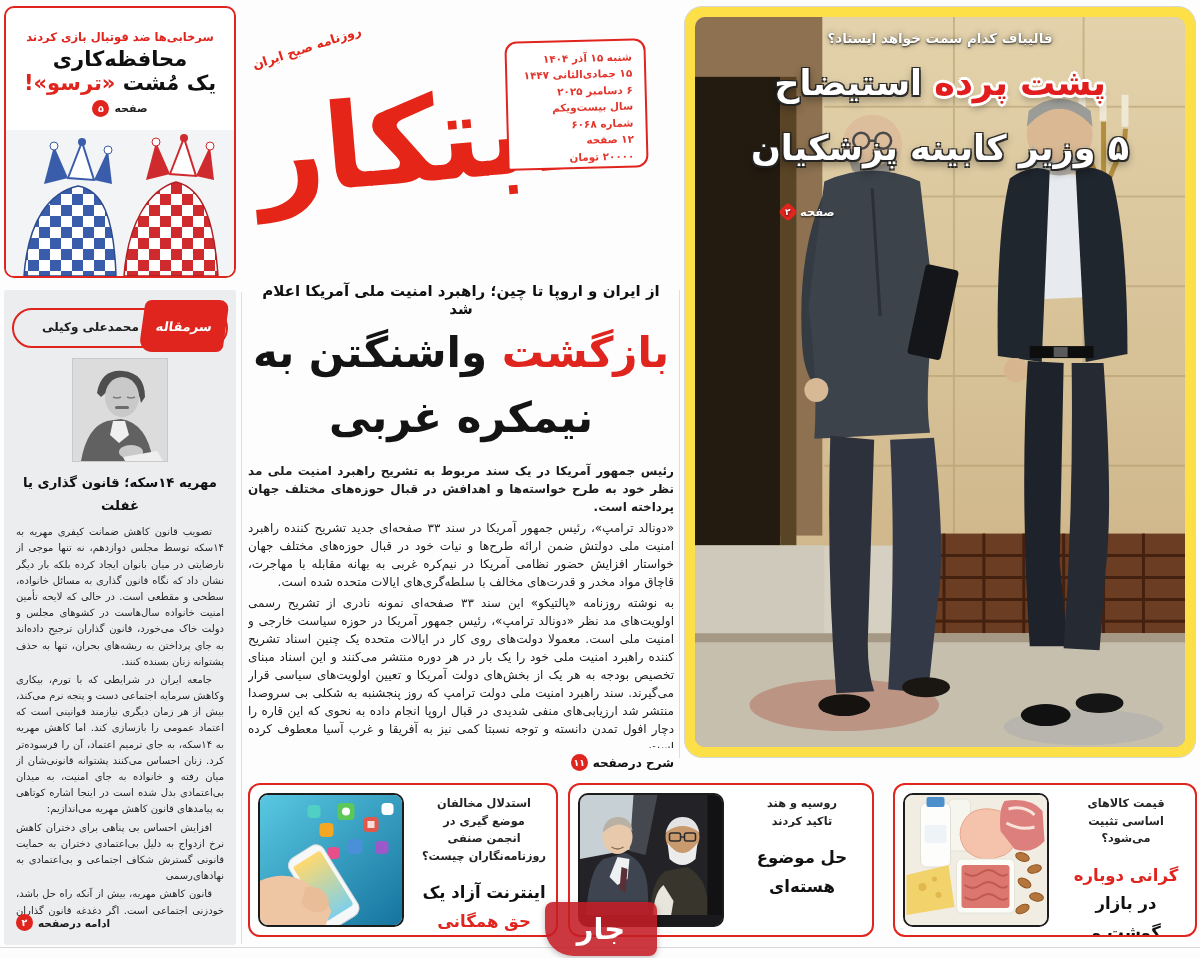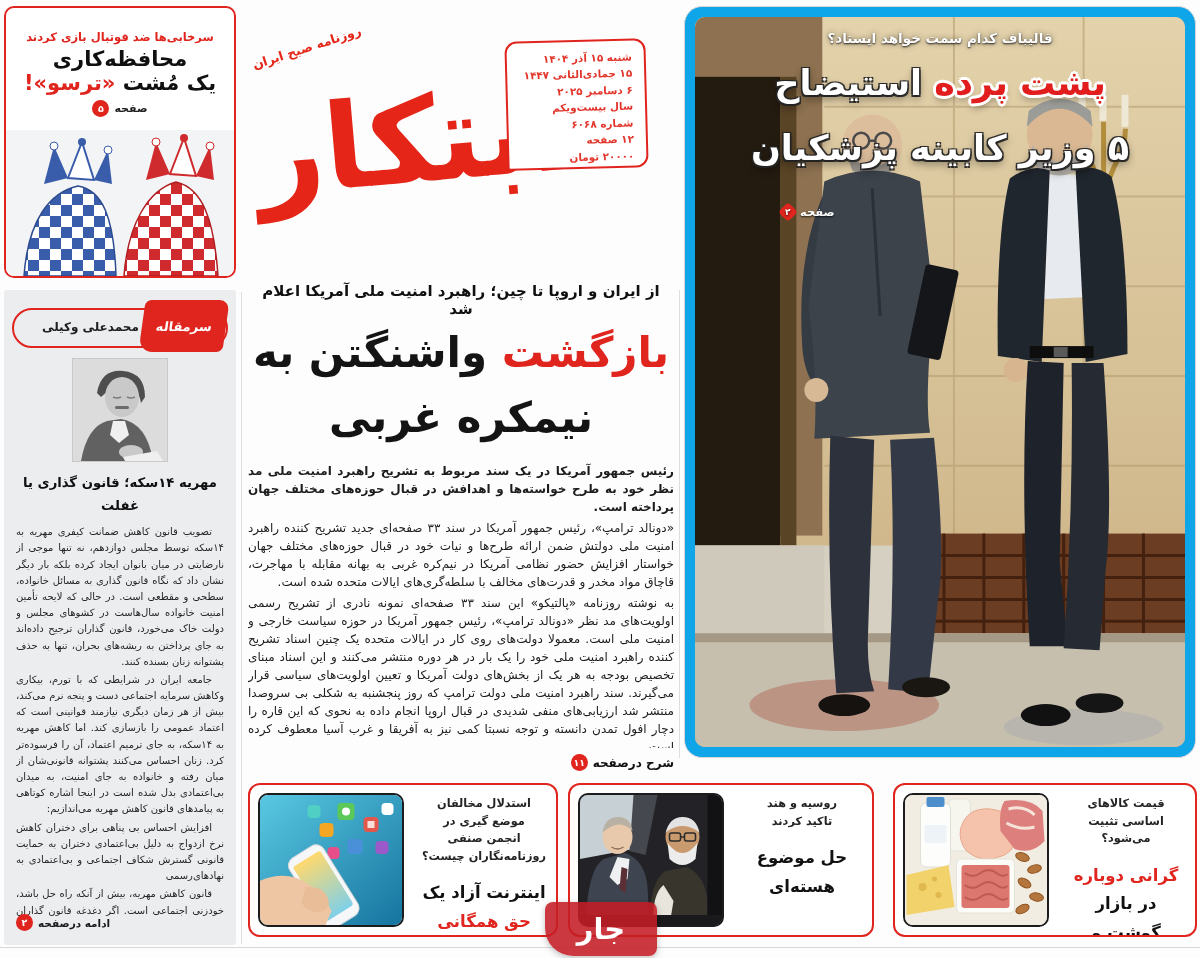--- a/index.html
+++ b/index.html
@@ -68,21 +68,21 @@
   .m-headline{text-align:center;font-size:42px;font-weight:bold;line-height:1.55;color:#141414;margin-top:2px;}
   .m-headline .red{color:var(--red);}
   .m-body{margin-top:12px;height:286px;overflow:hidden;font-size:12px;line-height:1.5;
     text-align:justify;color:#1c1c1c;}
   .m-body p{margin-bottom:3px;}
   .m-body p.lead{font-weight:bold;}
   .m-more{margin-top:6px;display:flex;align-items:center;gap:5px;font-size:12px;font-weight:bold;color:#111;}
 
   
   .photo-box{position:absolute;left:684px;top:6px;width:512px;height:752px;border:1px solid #d6d6d6;
-    border-radius:18px;background:#0ea5e9;padding:10px;}
+    border-radius:18px;background:#fde047;padding:10px;}
   .photo-inner{position:relative;width:100%;height:100%;border-radius:10px;overflow:hidden;background:#d5c098;}
   .photo-inner>svg{position:absolute;inset:0;width:100%;height:100%;}
   .lp-kicker{position:absolute;top:13px;left:0;right:0;text-align:center;color:#fff;font-size:13.5px;font-weight:bold;
     text-shadow:0 1px 2px rgba(0,0,0,.85),0 0 6px rgba(0,0,0,.45);}
   .lp-headline{position:absolute;top:34px;left:0;right:0;text-align:center;font-size:35px;font-weight:bold;line-height:1.85;}
   .ol-red{color:#e21d1d;text-shadow:-2px -2px 0 #fff,2px -2px 0 #fff,-2px 2px 0 #fff,2px 2px 0 #fff,
     -3px 0 0 #fff,3px 0 0 #fff,0 -3px 0 #fff,0 3px 0 #fff,0 5px 7px rgba(0,0,0,.35);}
   .ol-white{color:#fff;text-shadow:-1.5px -1.5px 0 rgba(35,35,35,.9),1.5px -1.5px 0 rgba(35,35,35,.9),
     -1.5px 1.5px 0 rgba(35,35,35,.9),1.5px 1.5px 0 rgba(35,35,35,.9),0 4px 8px rgba(0,0,0,.45);}
   .lp-badge{position:absolute;top:188px;left:86px;display:flex;align-items:center;gap:5px;

